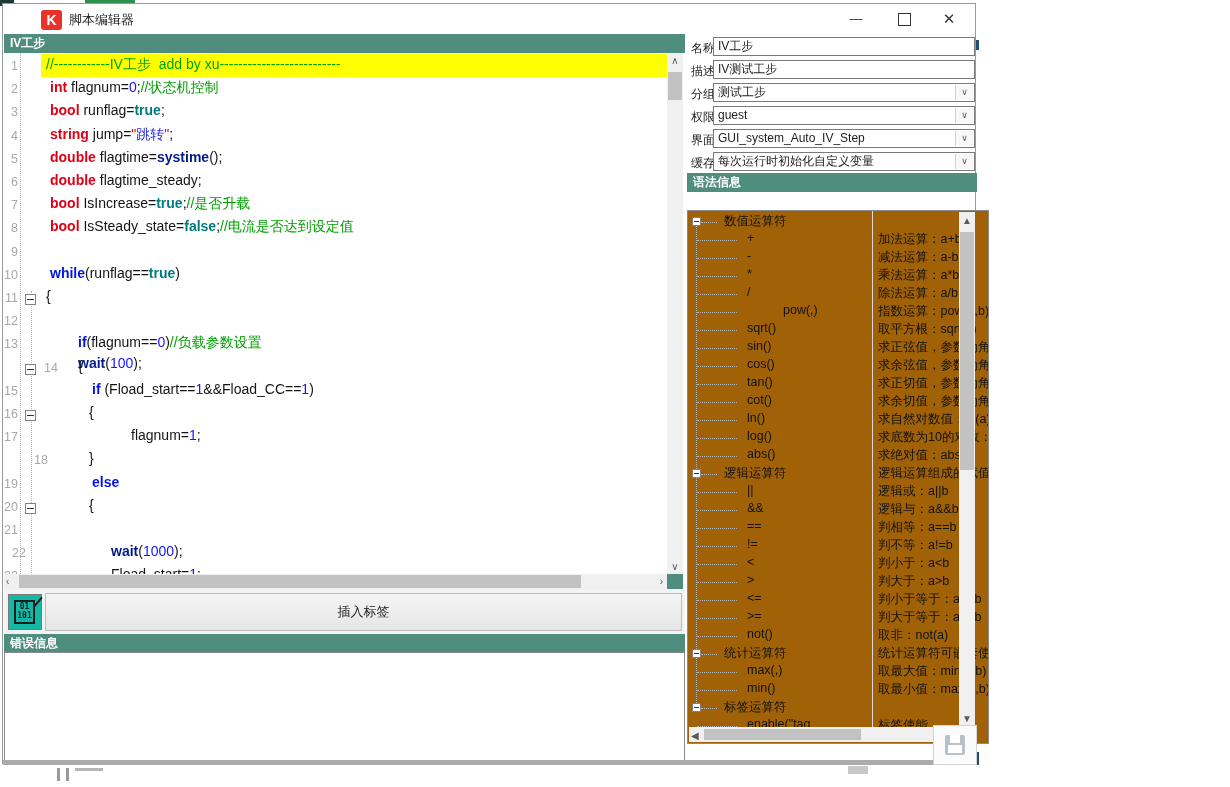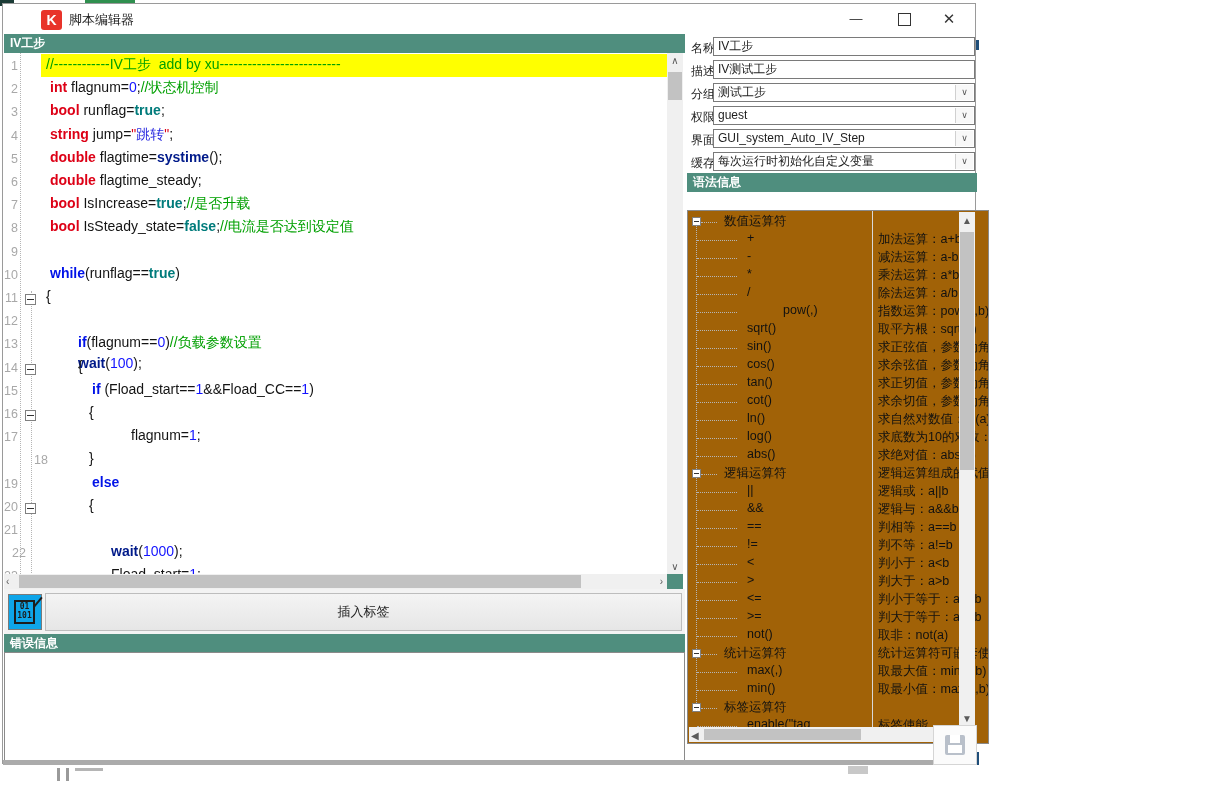--- a/index.html
+++ b/index.html
@@ -30,21 +30,21 @@
   .s-n{color:#1414ff}.s-m{color:#00a000}.s-s{color:#2a2ae0}.s-q{color:#dd0016}.s-p{color:#141414}
   
   .sb{background:#f0f0f0;position:absolute;}
   .sb .arr{position:absolute;color:#5a5a5a;font-size:10px;text-align:center;}
   .thumb{position:absolute;background:#c2c2c2;}
   #vscroll{left:664px;top:49px;width:16px;height:521px;}
   #hscroll{left:1px;top:570px;width:663px;height:15px;}
   #sb-corner{position:absolute;left:664px;top:570px;width:16px;height:15px;background:#4f8e7e;}
   
   #toolbar{position:absolute;left:1px;top:585px;width:681px;height:45px;background:#f3f3f3;}
-  #tagicon-btn{position:absolute;left:4px;top:5px;width:34px;height:36px;background:#0ea5e9;border:1px solid #7a7a7a;box-sizing:border-box;}
+  #tagicon-btn{position:absolute;left:4px;top:5px;width:34px;height:36px;background:#14b8a6;border:1px solid #7a7a7a;box-sizing:border-box;}
   .lblglyph{position:absolute;left:5px;top:5px;width:21px;height:24px;border:2px solid #1d1d1d;box-sizing:border-box;
     font-family:"DejaVu Sans Mono",monospace;font-size:8px;font-weight:bold;color:#1d1d1d;line-height:9px;text-align:center;}
   .lblpen{position:absolute;right:2px;top:1px;width:2px;height:12px;background:#1d1d1d;transform:rotate(40deg);}
   #insert-btn{position:absolute;left:41px;top:4px;width:637px;height:38px;background:linear-gradient(#f4f4f4,#e6e6e6);
     border:1px solid #bdbdbd;box-sizing:border-box;font-size:13px;color:#1d1d1d;text-align:center;line-height:36px;}
   #err-header{position:absolute;left:1px;top:630px;width:681px;height:18px;}
   #err-body{position:absolute;left:1px;top:648px;width:681px;height:110px;background:#fff;border:1px solid #8a8a8a;box-sizing:border-box;}
   #bottom-strip{position:absolute;left:0;top:756px;width:972px;height:5px;background:#ababab;}
   
   #rpanel{position:absolute;left:684px;top:30px;width:290px;height:700px;}
@@ -137,21 +137,21 @@
       <div class="gnum" style="top: 99px;">5</div>
       <div class="gnum" style="top: 122px;">6</div>
       <div class="gnum" style="top: 145px;">7</div>
       <div class="gnum" style="top: 168px;">8</div>
       <div class="gnum" style="top: 192px;">9</div>
       <div class="gnum" style="top: 215px;">10</div>
       <div class="gnum" style="top: 238px;">11</div>
       <div class="foldbox" style="top: 241px;"></div>
       <div class="gnum" style="top: 261px;">12</div>
       <div class="gnum" style="top: 284px;">13</div>
-      <div class="gnum" style="top: 308px;">14</div>
+      <div class="gnum" style="top: 308px; margin-left: 40px;">14</div>
       <div class="foldbox" style="top: 311px;"></div>
       <div class="gnum" style="top: 331px;">15</div>
       <div class="gnum" style="top: 354px;">16</div>
       <div class="foldbox" style="top: 357px;"></div>
       <div class="gnum" style="top: 377px;">17</div>
       <div class="gnum" style="top: 400px; padding-left: 30px;">18</div>
       <div class="gnum" style="top: 424px;">19</div>
       <div class="gnum" style="top: 447px;">20</div>
       <div class="foldbox" style="top: 450px;"></div>
       <div class="gnum" style="top: 470px;">21</div>

